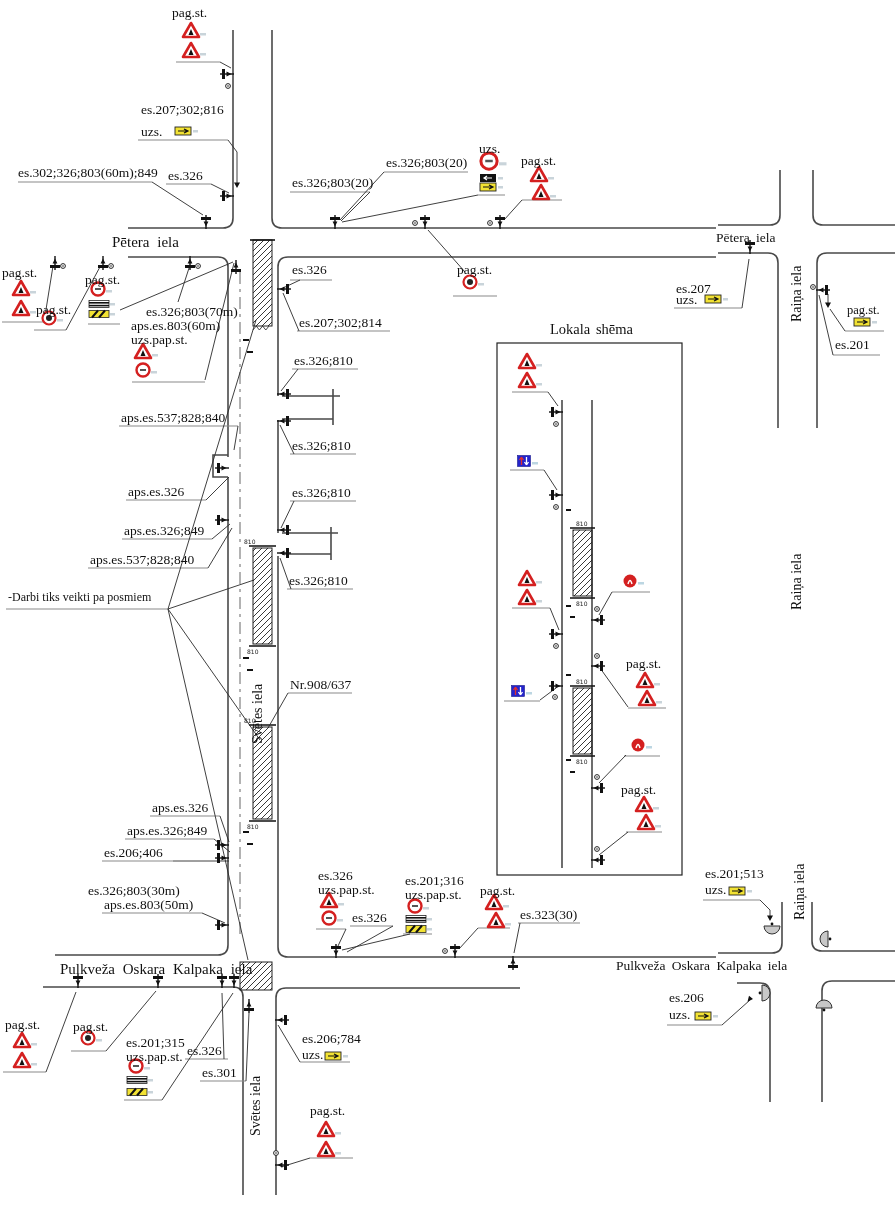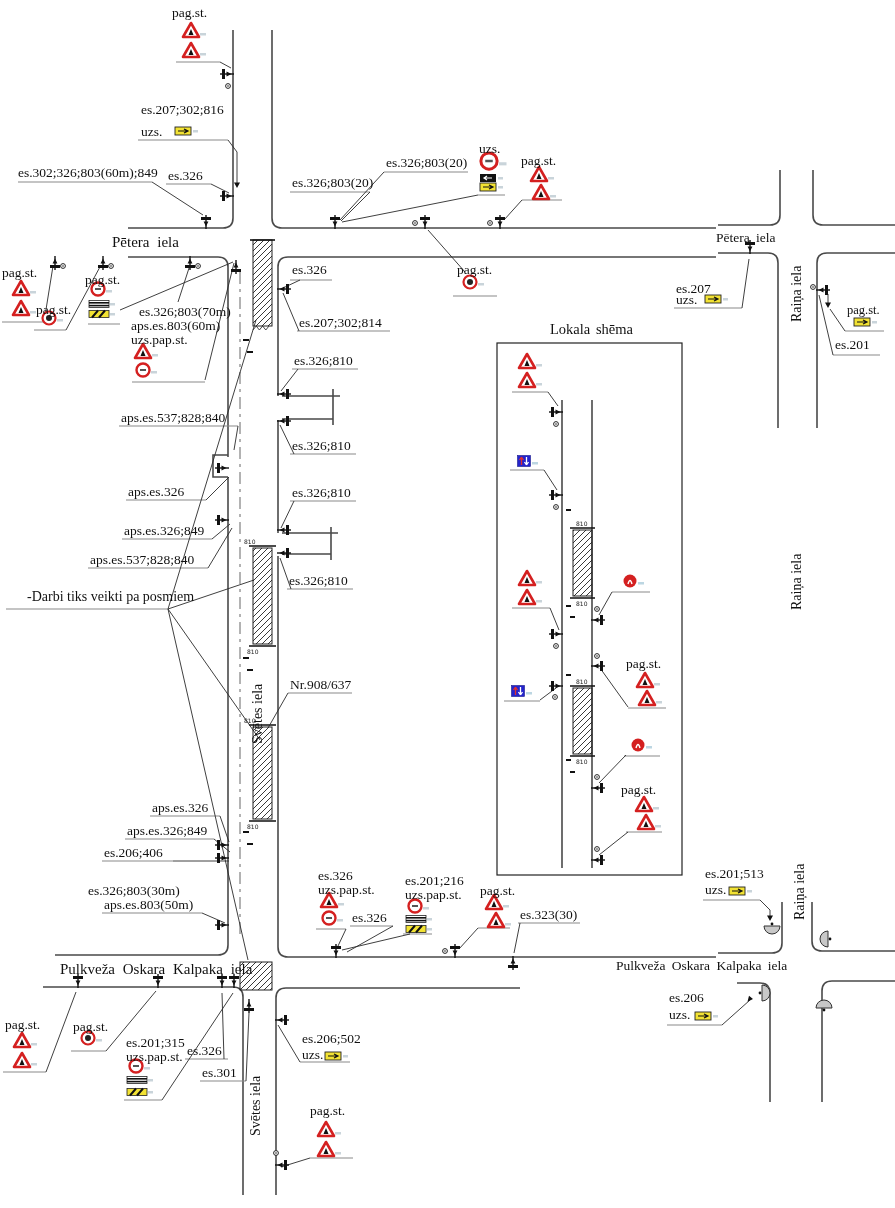--- a/index.html
+++ b/index.html
@@ -16,21 +16,21 @@
   .zig{fill:none;stroke:#333;stroke-width:0.9;}
   .ah{fill:#111;stroke:none;}
   .micro{font:6px "DejaVu Sans", sans-serif;fill:#222;}
   .box{fill:none;stroke:#222;stroke-width:1.2;}
   .lbl{position:absolute;white-space:nowrap;font-size:13.5px;line-height:14px;}
   .sm{font-size:12.5px;}
   .street{font-size:15px;word-spacing:4px;}
   .street-sm{font-size:13.5px;word-spacing:3px;}
   .vlbl{position:absolute;white-space:nowrap;font-size:14px;transform:rotate(-90deg);
         transform-origin:0 0;}
-  .note{font-size:14px;margin-left:19px;}
+  .note{font-size:12px;}
   .title{font-size:14.5px;word-spacing:2px;}
 </style>
 </head>
 <body>
 
 <div id="stage">
 
 <svg class="art" viewBox="0 0 895 1208">
   <defs>
     <pattern id="hatch" width="6" height="6" patternUnits="userSpaceOnUse">
@@ -345,53 +345,53 @@
 <div class="lbl" style="left:141px;top:125px">uzs.</div>
 <div class="lbl" style="left:18px;top:166px">es.302;326;803(60m);849</div>
 <div class="lbl" style="left:168px;top:169px">es.326</div>
 <div class="lbl" style="left:292px;top:176px">es.326;803(20)</div>
 <div class="lbl" style="left:386px;top:156px">es.326;803(20)</div>
 <div class="lbl" style="left:479px;top:142px">uzs.</div>
 <div class="lbl" style="left:521px;top:154px">pag.st.</div>
 <div class="lbl" style="left:2px;top:266px">pag.st.</div>
 <div class="lbl" style="left:85px;top:273px">pag.st.</div>
 <div class="lbl" style="left:36px;top:303px">pag.st.</div>
-<div class="lbl" style="left:139px;top:305px">es.326;803(70m)</div>
+<div class="lbl" style="left:146px;top:305px">es.326;803(70m)</div>
 <div class="lbl" style="left:131px;top:319px">aps.es.803(60m)</div>
 <div class="lbl" style="left:131px;top:333px">uzs.pap.st.</div>
 <div class="lbl" style="left:292px;top:263px">es.326</div>
 <div class="lbl" style="left:299px;top:316px">es.207;302;814</div>
 <div class="lbl" style="left:457px;top:263px">pag.st.</div>
 <div class="lbl" style="left:294px;top:354px">es.326;810</div>
 <div class="lbl" style="left:292px;top:439px">es.326;810</div>
 <div class="lbl" style="left:292px;top:486px">es.326;810</div>
 <div class="lbl" style="left:289px;top:574px">es.326;810</div>
 <div class="lbl" style="left:121px;top:411px">aps.es.537;828;840</div>
 <div class="lbl" style="left:128px;top:485px">aps.es.326</div>
 <div class="lbl" style="left:124px;top:524px">aps.es.326;849</div>
 <div class="lbl" style="left:90px;top:553px">aps.es.537;828;840</div>
 <div class="lbl" style="left:152px;top:801px">aps.es.326</div>
 <div class="lbl" style="left:127px;top:824px">aps.es.326;849</div>
 <div class="lbl" style="left:104px;top:846px">es.206;406</div>
 <div class="lbl" style="left:88px;top:884px">es.326;803(30m)</div>
 <div class="lbl" style="left:104px;top:898px">aps.es.803(50m)</div>
 <div class="lbl" style="left:318px;top:869px">es.326</div>
 <div class="lbl" style="left:318px;top:883px">uzs.pap.st.</div>
-<div class="lbl" style="left:405px;top:874px">es.201;216</div>
+<div class="lbl" style="left:405px;top:874px">es.201;316</div>
 <div class="lbl" style="left:405px;top:888px">uzs.pap.st.</div>
 <div class="lbl" style="left:352px;top:911px">es.326</div>
 <div class="lbl" style="left:480px;top:884px">pag.st.</div>
 <div class="lbl" style="left:520px;top:908px">es.323(30)</div>
 <div class="lbl" style="left:5px;top:1018px">pag.st.</div>
 <div class="lbl" style="left:73px;top:1020px">pag.st.</div>
 <div class="lbl" style="left:126px;top:1036px">es.201;315</div>
 <div class="lbl" style="left:126px;top:1050px">uzs.pap.st.</div>
 <div class="lbl" style="left:187px;top:1044px">es.326</div>
 <div class="lbl" style="left:202px;top:1066px">es.301</div>
-<div class="lbl" style="left:302px;top:1032px">es.206;502</div>
+<div class="lbl" style="left:302px;top:1032px">es.206;784</div>
 <div class="lbl" style="left:302px;top:1048px">uzs.</div>
 <div class="lbl" style="left:310px;top:1104px">pag.st.</div>
 
 <div class="lbl" style="left:676px;top:282px">es.207</div>
 <div class="lbl" style="left:676px;top:293px">uzs.</div>
 <div class="lbl sm" style="left:847px;top:303px">pag.st.</div>
 <div class="lbl" style="left:835px;top:338px">es.201</div>
 <div class="lbl" style="left:705px;top:867px">es.201;513</div>
 <div class="lbl" style="left:705px;top:883px">uzs.</div>
 <div class="lbl" style="left:669px;top:991px">es.206</div>

